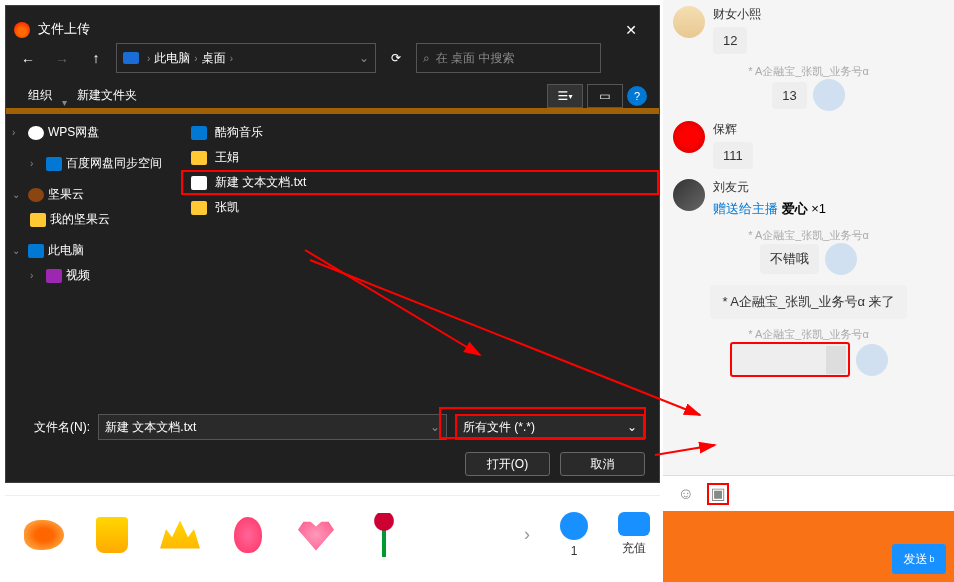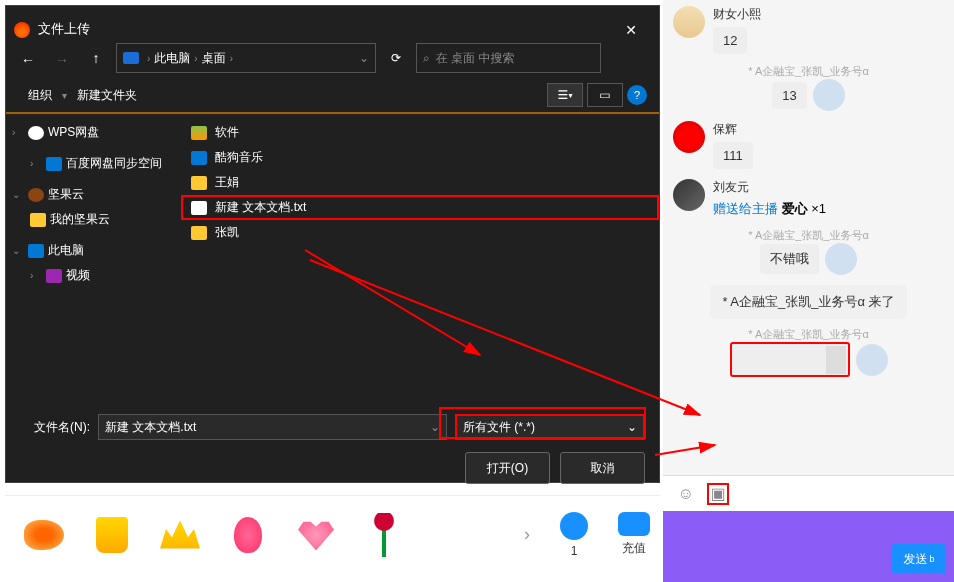--- a/index.html
+++ b/index.html
@@ -15,21 +15,21 @@
     .navbar { height: 40px; display: flex; align-items: center; padding: 0 8px; gap: 6px; }
     .nav-btn { width: 28px; height: 28px; display: flex; align-items: center; justify-content: center; cursor: pointer; color: #fff; font-size: 14px; }
     .nav-btn.disabled { color: #666; }
     .path-bar { flex: 1; height: 30px; border: 1px solid #555; display: flex; align-items: center; padding: 0 6px; gap: 4px; max-width: 260px; }
     .path-icon { width: 16px; height: 12px; background: #1a6dd6; border-radius: 2px; margin-right: 4px; }
     .path-sep { color: #888; font-size: 10px; }
     .path-drop { margin-left: auto; color: #888; }
     .refresh-btn { width: 28px; height: 28px; display: flex; align-items: center; justify-content: center; cursor: pointer; }
     .search-bar { width: 185px; height: 30px; border: 1px solid #555; display: flex; align-items: center; padding: 0 6px; gap: 6px; color: #888; }
     
-    .toolbar { height: 36px; display: flex; align-items: center; padding: 0 12px; border-bottom: 2px solid #a16207; }
+    .toolbar { height: 36px; display: flex; align-items: flex-end; padding: 0 12px; border-bottom: 6px solid #a16207; }
     .tool-item { padding: 4px 10px; cursor: pointer; font-size: 12px; }
     .tool-right { margin-left: auto; display: flex; gap: 4px; align-items: center; }
     .view-btn { width: 36px; height: 24px; border: 1px solid #555; display: flex; align-items: center; justify-content: center; cursor: pointer; }
     .view-btn.active { background: #333; }
     .help-btn { width: 20px; height: 20px; background: #0078d4; border-radius: 50%; display: flex; align-items: center; justify-content: center; font-size: 11px; cursor: pointer; }
     
     .body { display: flex; height: 290px; }
     .sidebar { width: 175px; padding: 6px 0; overflow: hidden; }
     .side-item { display: flex; align-items: center; padding: 4px 6px; gap: 4px; cursor: pointer; font-size: 12px; white-space: nowrap; }
     .side-indent { padding-left: 24px; }
@@ -49,21 +49,21 @@
     .icon-doc { background: #fff; }
     .highlight-red { border: 2px solid red; padding: 2px 8px; }
     
     .bottom { padding: 10px 14px; }
     .filename-row { display: flex; align-items: center; gap: 8px; margin-bottom: 12px; }
     .filename-label { width: 70px; text-align: right; font-size: 12px; }
     .filename-input { flex: 1; height: 26px; background: #2a2a2a; border: 1px solid #555; color: #fff; padding: 0 6px; font-size: 12px; cursor: text; display: flex; align-items: center; }
     .filter-select { width: 190px; height: 26px; background: #2a2a2a; border: 2px solid red; color: #fff; padding: 0 6px; font-size: 12px; cursor: pointer; display: flex; align-items: center; }
     .filter-chev { margin-left: auto; }
     .btn-row { display: flex; justify-content: flex-end; gap: 10px; }
-    .dlg-btn { width: 85px; height: 32px; background: #2a2a2a; border: 1px solid #666; border-radius: 3px; color: #fff; cursor: pointer; display: flex; align-items: center; justify-content: center; font-size: 12px; }
+    .dlg-btn { width: 85px; height: 24px; background: #2a2a2a; border: 1px solid #666; border-radius: 3px; color: #fff; cursor: pointer; display: flex; align-items: center; justify-content: center; font-size: 12px; }
     
     
     .chat { position: absolute; left: 663px; top: 0; width: 291px; height: 582px; background: #f5f5f5; }
     .chat-messages { height: 475px; overflow-y: auto; padding: 6px 10px; }
     .msg { margin-bottom: 10px; }
     .msg-left { display: flex; gap: 8px; }
     .msg-right { display: flex; flex-direction: column; align-items: center; }
     .avatar { width: 32px; height: 32px; border-radius: 50%; flex-shrink: 0; background: #ccc; }
     .av1 { background: linear-gradient(#f5deb3, #e8c890); }
     .av2 { background: radial-gradient(red 40%, #cc0000); }
@@ -77,21 +77,21 @@
     .msg-gift .gift-act { color: #0078d4; }
     .msg-row-r { display: flex; align-items: center; gap: 6px; }
     .system-msg { background: #f0f0f0; padding: 8px 12px; border-radius: 4px; font-size: 13px; color: #333; margin: 8px auto; width: fit-content; }
     .empty-bubble { width: 120px; height: 35px; background: #eee; border: 2px solid red; border-radius: 3px; position: relative; }
     .empty-inner { position: absolute; right: 2px; top: 2px; width: 20px; height: 28px; background: #ddd; }
     
     .chat-toolbar { height: 36px; display: flex; align-items: center; padding: 0 12px; gap: 10px; border-top: 1px solid #ddd; background: #fff; }
     .emoji-btn, .img-btn { width: 22px; height: 22px; display: flex; align-items: center; justify-content: center; cursor: pointer; color: #888; font-size: 16px; }
     .img-btn { border: 2px solid red; }
     
-    .chat-input-area { height: 71px; background: #8b5cf6; position: relative; }
+    .chat-input-area { height: 71px; background: #f97316; position: relative; }
     .send-btn { position: absolute; right: 8px; bottom: 8px; width: 54px; height: 30px; background: #1890ff; color: #fff; border-radius: 3px; display: flex; align-items: center; justify-content: center; font-size: 12px; cursor: pointer; }
     .send-sub { font-size: 9px; margin-left: 2px; }
     
     
     .gift-bar { position: absolute; left: 5px; top: 495px; width: 655px; height: 78px; display: flex; align-items: center; padding: 0 10px; gap: 10px; background: #fff; border-top: 1px solid #eee; }
     .gift-item { width: 58px; height: 58px; display: flex; align-items: center; justify-content: center; cursor: pointer; }
     .gift-fish { background: radial-gradient(ellipse, #ff6600 30%, #ff9933 70%); border-radius: 40% 50% 50% 40%; width: 40px; height: 30px; }
     .gift-trophy { background: linear-gradient(#ffd700, #ffaa00); width: 32px; height: 36px; border-radius: 4px 4px 8px 8px; }
     .gift-crown { background: linear-gradient(#ffd700, #ffb800); width: 40px; height: 28px; clip-path: polygon(0 100%, 15% 30%, 30% 60%, 50% 0, 70% 60%, 85% 30%, 100% 100%); }
     .gift-balloon { background: radial-gradient(#ff6699, #ff3366); width: 28px; height: 36px; border-radius: 50% 50% 45% 45%; }
@@ -178,24 +178,20 @@
       </div>
       <div class="side-item side-indent">
         <span class="side-chev">›</span>
         <div class="side-icon icon-video"></div>
         <span>视频</span>
       </div>
     </div>
 
     <div class="file-list">
       <div class="file-item">
-        <div class="file-icon icon-app" style="background:linear-gradient(#8bc34a,#ff9800);"></div>
-        <span>软件</span>
-      </div>
-      <div class="file-item">
         <div class="file-icon folder-blue"></div>
         <span>酷狗音乐</span>
       </div>
       <div class="file-item">
         <div class="file-icon folder-yellow"></div>
         <span>王娟</span>
       </div>
       <div class="file-item highlight-red">
         <div class="file-icon icon-doc"></div>
         <span>新建 文本文档.txt</span>

